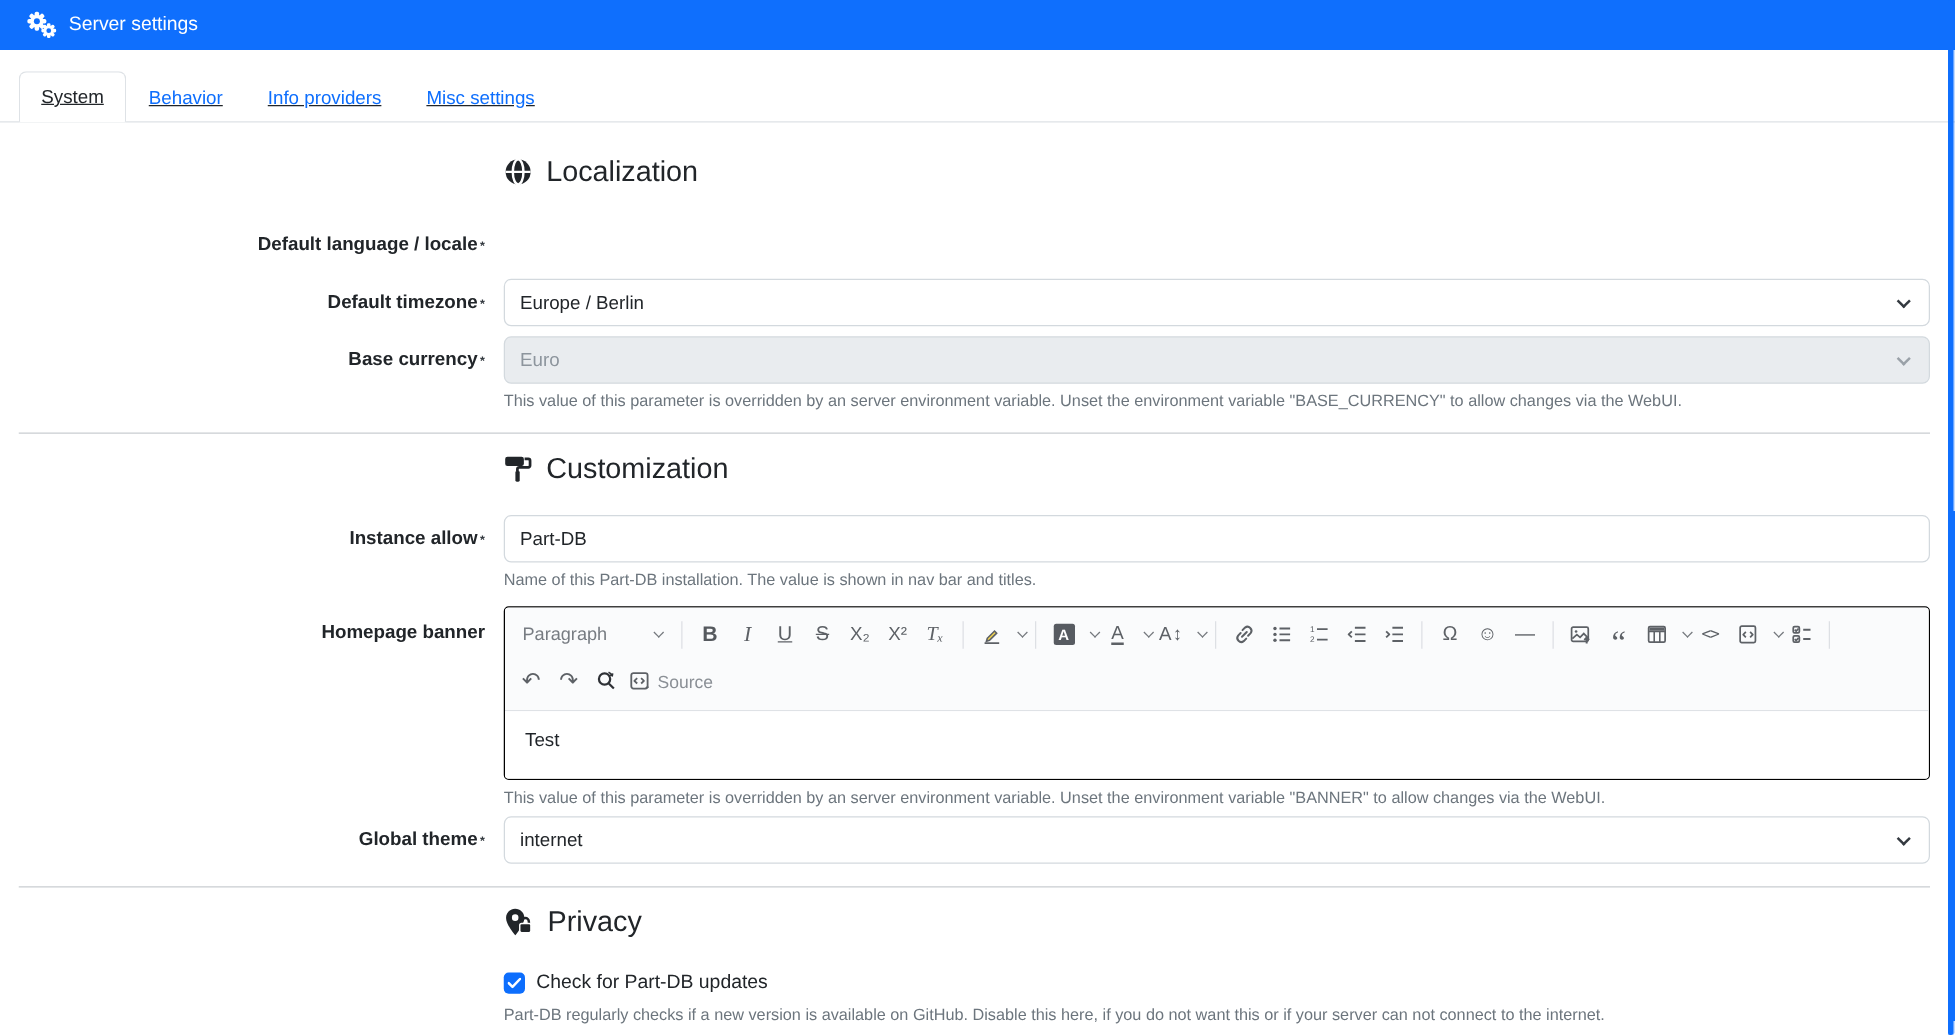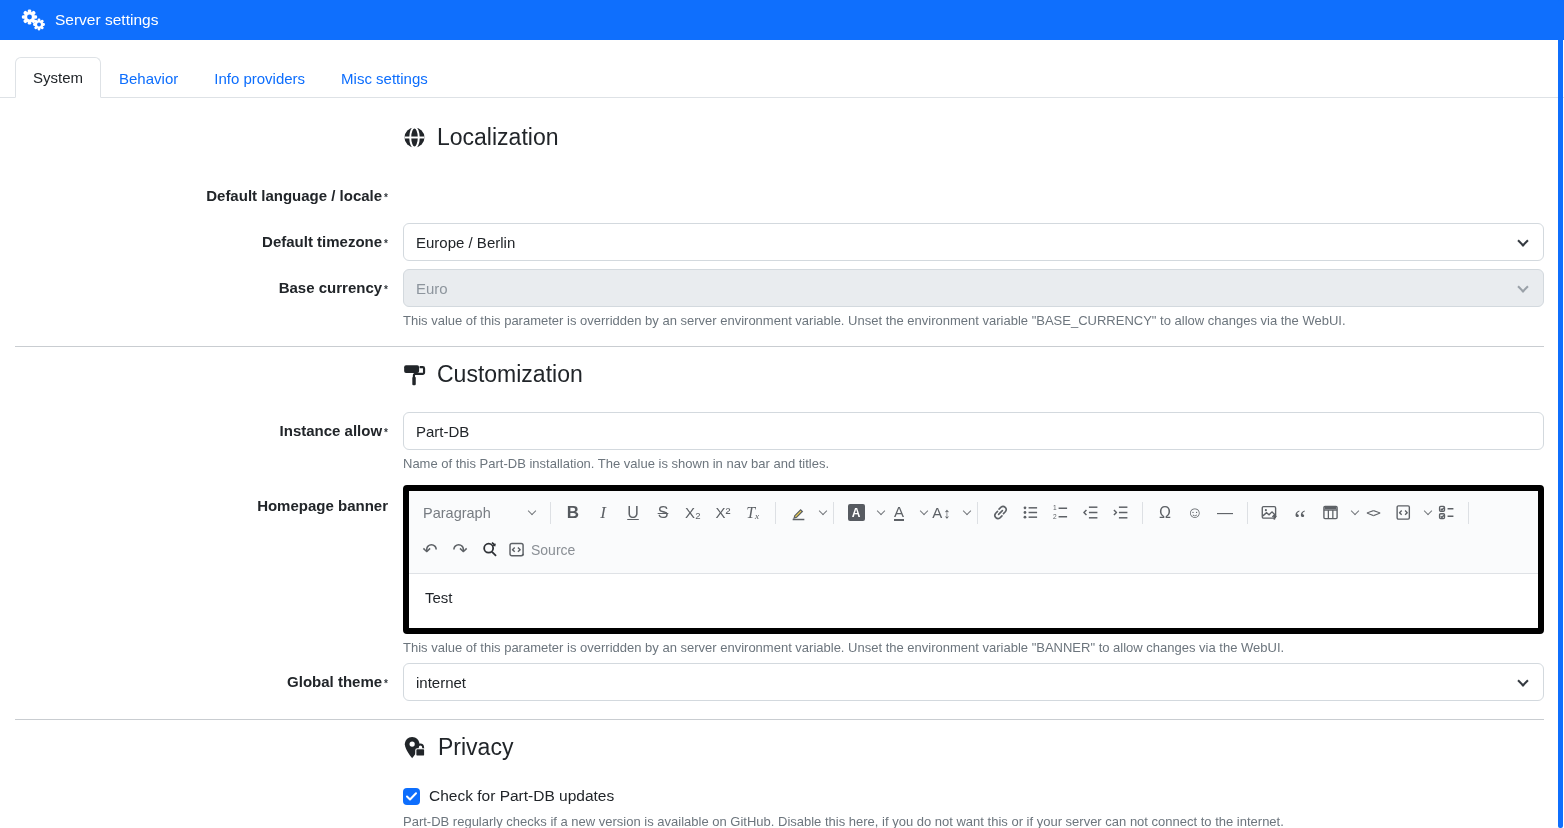--- a/index.html
+++ b/index.html
@@ -15,20 +15,21 @@
     height: 40px; background: #0f6ffd; color: #fff;
     display: flex; align-items: center; padding: 0 20px; gap: 9px;
   }
   .topbar .title { font-size: 15.5px; }
 
   
   .tabs {
     display: flex; align-items: flex-end;
     margin-top: 17px; padding-left: 15px;
     border-bottom: 1px solid #dee2e6;
+    text-decoration: underline;
   }
   .tab {
     font-size: 15px; padding: 11px 17px; cursor: pointer;
     color: #0d6efd; border: 1px solid transparent; border-bottom: none;
     border-radius: 6px 6px 0 0; margin-bottom: -1px; background: transparent;
   }
   .tab.active {
     color: #212529; background: #fff; border-color: #dee2e6;
     border-bottom: 1px solid #fff;
   }
@@ -65,21 +66,21 @@
   }
   .sel.disabled { background: #e9ecef; color: #8d959d; cursor: default; }
   .sel.disabled .chev-sel { border-color: #9aa1a8; }
 
   .help { font-size: 13px; color: #6c757d; margin: 6px 20px 0 403px; }
   .help.infield { margin: 6px 0 0 0; }
 
   hr.divider { border: none; border-top: 1px solid #c9cdd1; margin: 18px 20px 0 15px; }
 
   
-  .editor { border: 6px solid #000000; border-radius: 4px; overflow: hidden; background: #fff; }
+  .editor { border: 1px solid #000000; border-radius: 4px; overflow: hidden; background: #fff; }
   .ed-toolbar { background: #fafbfc; padding: 3px 6px 5px 6px; border-bottom: 1px solid #dfe2e6; }
   .ed-row { display: flex; align-items: center; height: 37px; }
   .tbtn {
     min-width: 30px; height: 31px; border: none; background: transparent;
     display: inline-flex; align-items: center; justify-content: center;
     color: #5d6166; font-size: 16px; cursor: pointer; border-radius: 3px; padding: 0 3px;
     font-family: inherit;
   }
   .tsep { width: 1px; height: 22px; background: #dde0e4; margin: 0 7px; flex: none; }
   .chev {

